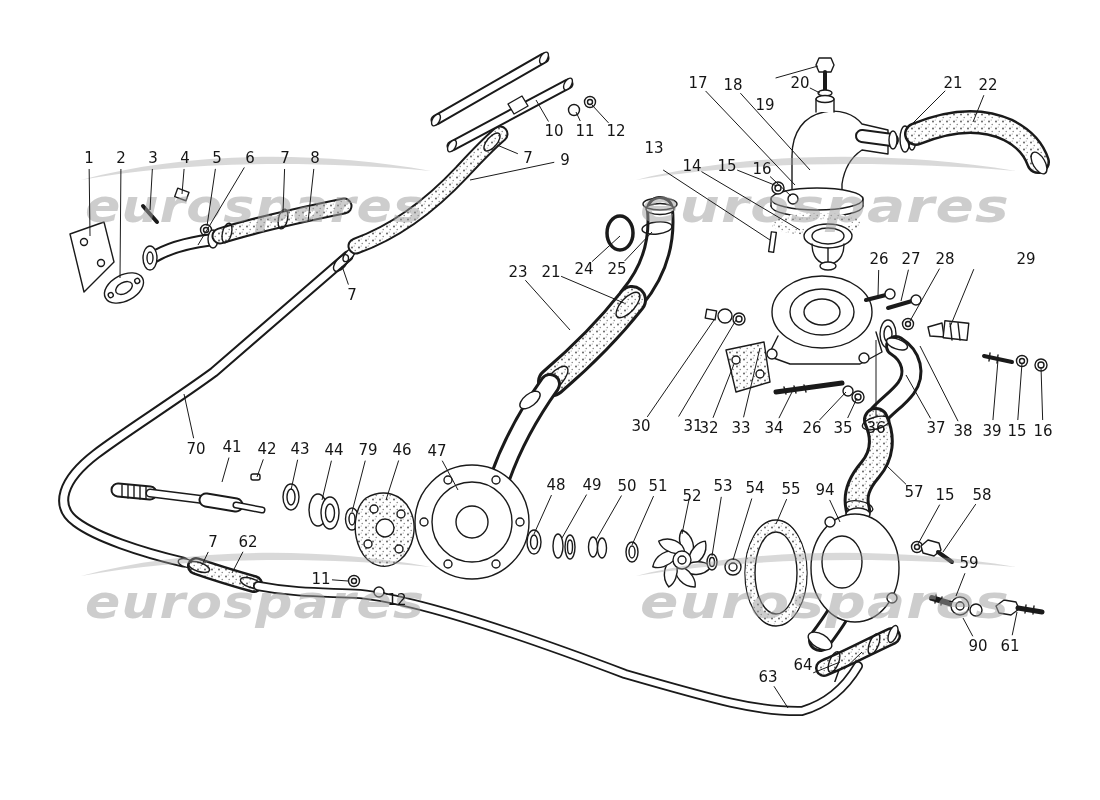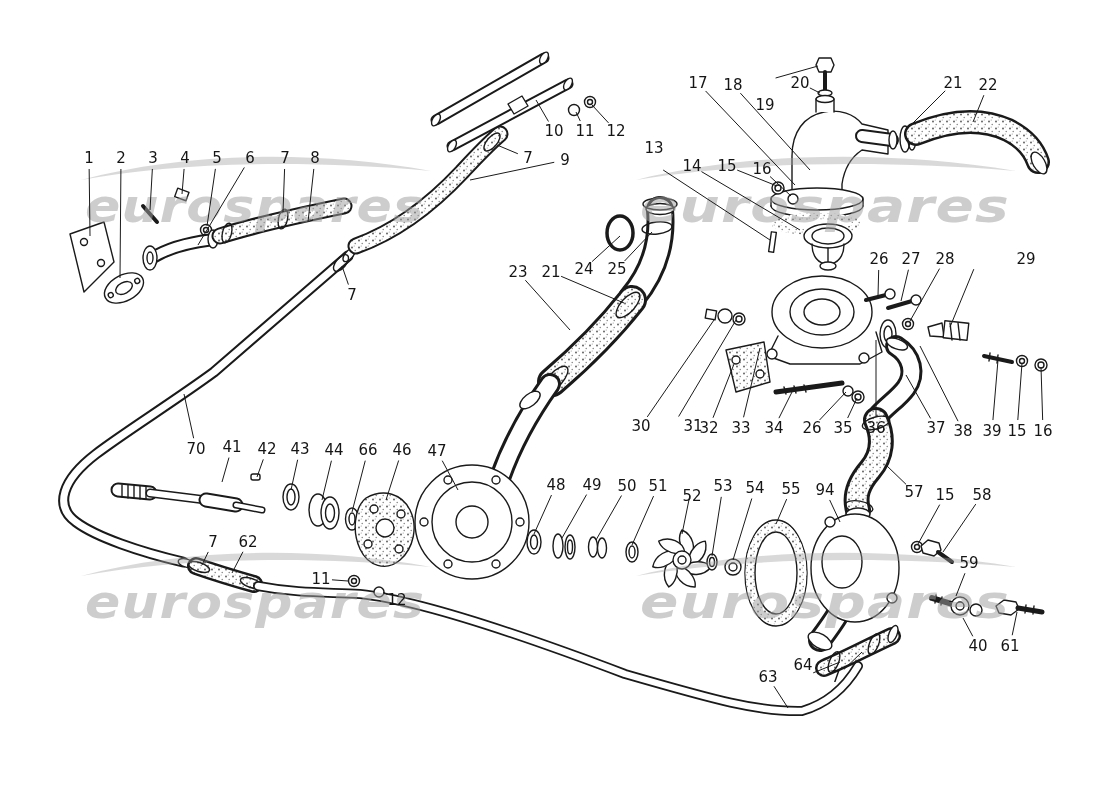--- a/index.html
+++ b/index.html
@@ -487,39 +487,39 @@
       <div class="plabel" style="left: 936px; top: 428px;">37</div>
       <div class="plabel" style="left: 963px; top: 431px;">38</div>
       <div class="plabel" style="left: 992px; top: 431px;">39</div>
       <div class="plabel" style="left: 1017px; top: 431px;">15</div>
       <div class="plabel" style="left: 1043px; top: 431px;">16</div>
       <div class="plabel" style="left: 196px; top: 449px;">70</div>
       <div class="plabel" style="left: 232px; top: 447px;">41</div>
       <div class="plabel" style="left: 267px; top: 449px;">42</div>
       <div class="plabel" style="left: 300px; top: 449px;">43</div>
       <div class="plabel" style="left: 334px; top: 450px;">44</div>
-      <div class="plabel" style="left: 368px; top: 450px;">66</div>
+      <div class="plabel" style="left: 368px; top: 450px;">79</div>
       <div class="plabel" style="left: 402px; top: 450px;">46</div>
       <div class="plabel" style="left: 437px; top: 451px;">47</div>
       <div class="plabel" style="left: 556px; top: 485px;">48</div>
       <div class="plabel" style="left: 592px; top: 485px;">49</div>
       <div class="plabel" style="left: 627px; top: 486px;">50</div>
       <div class="plabel" style="left: 658px; top: 486px;">51</div>
       <div class="plabel" style="left: 692px; top: 485px; margin-top: 11px;">52</div>
       <div class="plabel" style="left: 723px; top: 486px;">53</div>
       <div class="plabel" style="left: 755px; top: 488px;">54</div>
       <div class="plabel" style="left: 791px; top: 489px;">55</div>
       <div class="plabel" style="left: 825px; top: 490px;">94</div>
       <div class="plabel" style="left: 914px; top: 492px;">57</div>
       <div class="plabel" style="left: 945px; top: 495px;">15</div>
       <div class="plabel" style="left: 982px; top: 495px;">58</div>
       <div class="plabel" style="left: 213px; top: 542px;">7</div>
       <div class="plabel" style="left: 248px; top: 542px;">62</div>
       <div class="plabel" style="left: 321px; top: 579px;">11</div>
       <div class="plabel" style="left: 397px; top: 600px;">12</div>
       <div class="plabel" style="left: 969px; top: 563px;">59</div>
-      <div class="plabel" style="left: 978px; top: 646px;">40</div>
+      <div class="plabel" style="left: 978px; top: 646px;">90</div>
       <div class="plabel" style="left: 1010px; top: 646px;">61</div>
       <div class="plabel" style="left: 768px; top: 677px;">63</div>
       <div class="plabel" style="left: 803px; top: 665px;">64</div>
       <div class="plabel" style="left: 836px; top: 677px;">7</div>
     </div>
 </div>
 
 </body></html>

